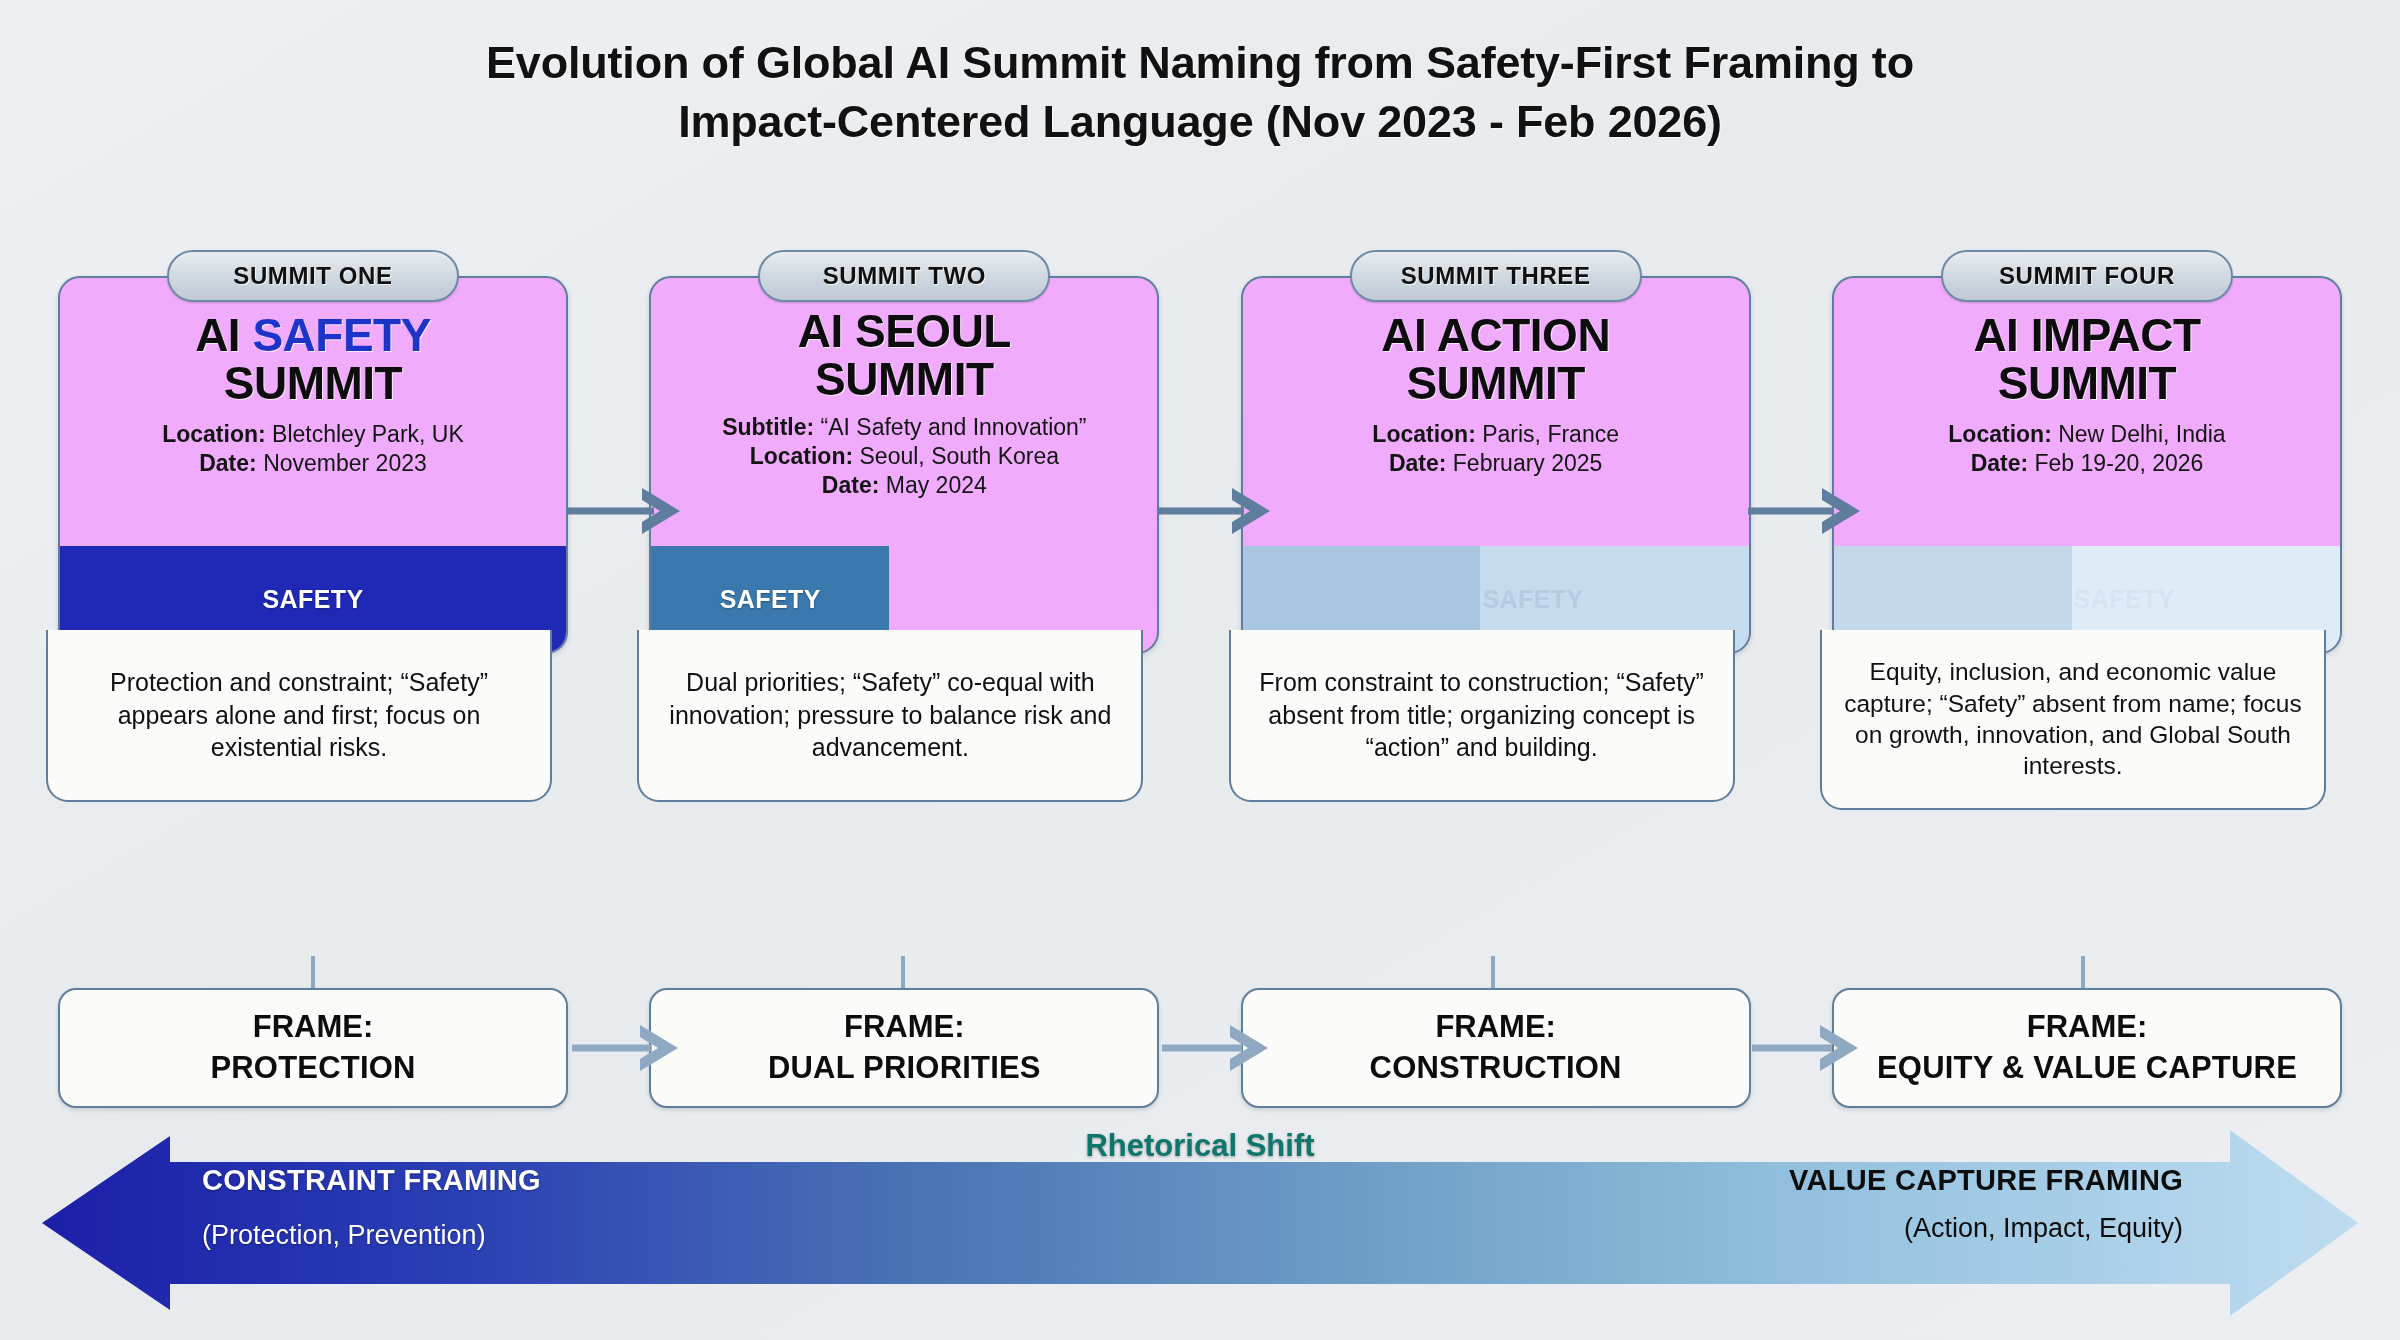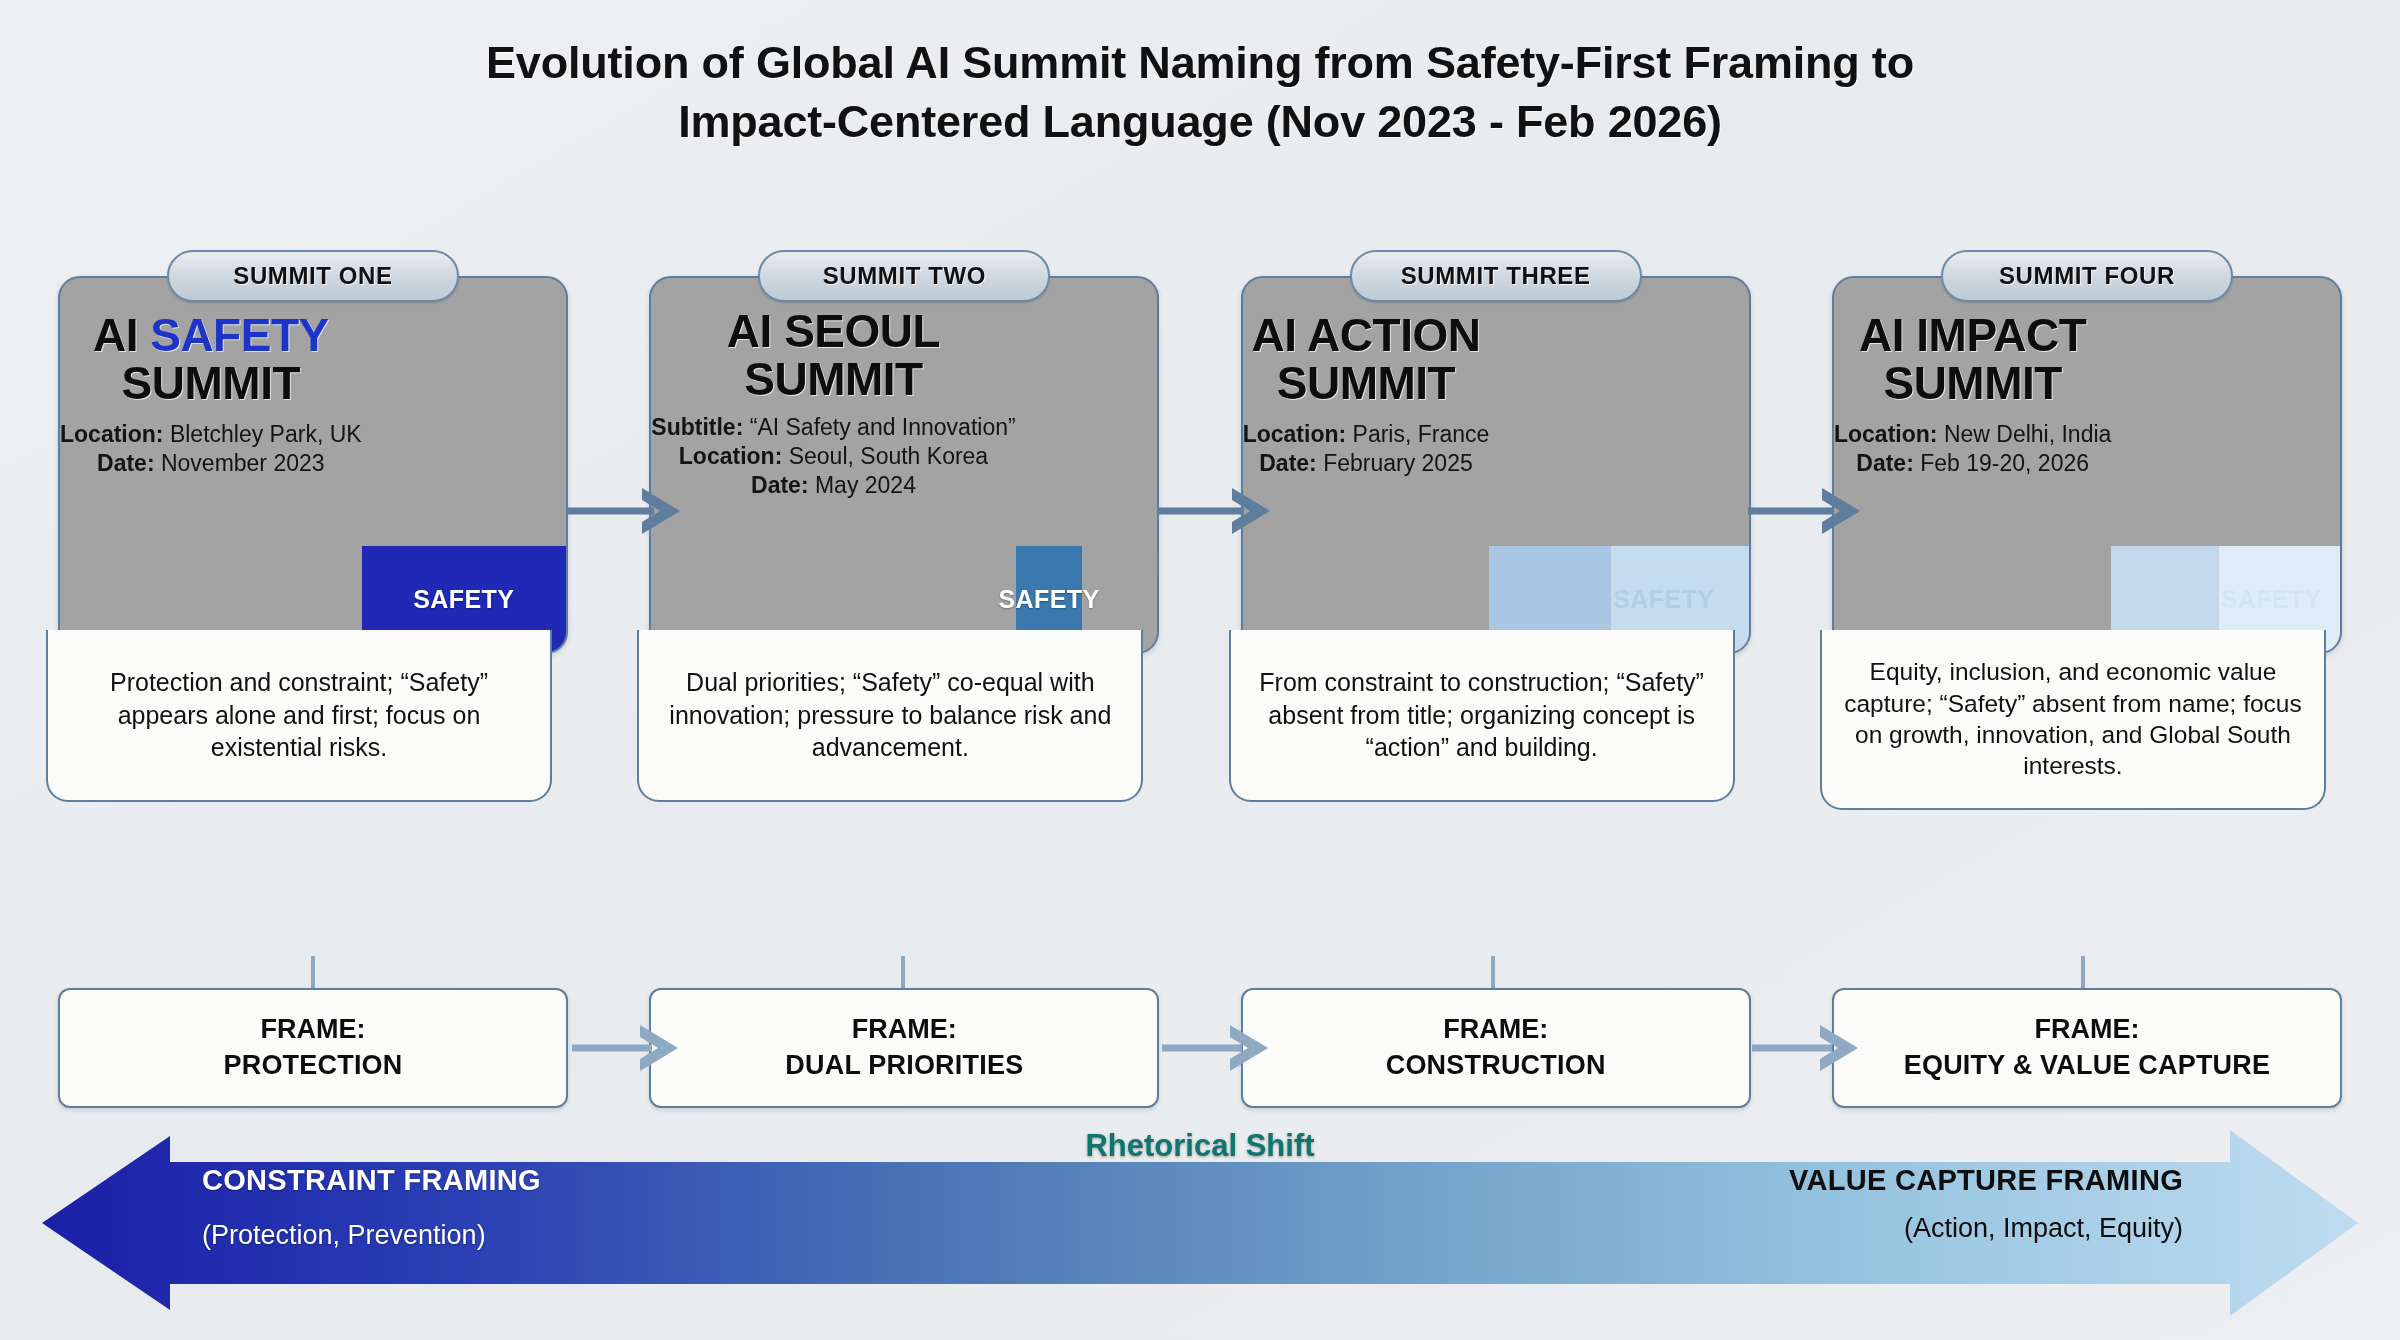--- a/index.html
+++ b/index.html
@@ -37,23 +37,23 @@
     background:linear-gradient(180deg,#e8ecef 0%,#cfd8e0 52%,#bfcad6 100%);
     font-size:24px; font-weight:bold; letter-spacing:.6px; color:#101010;
     text-shadow:1px 1px 0 rgba(255,255,255,.8);
     box-shadow:0 1px 2px rgba(0,0,0,.18);
   }
 
   .card{
     position:absolute; top:26px; left:0; right:0;
     height:378px;
     border:2px solid #5f7d9c; border-radius:22px;
-    background:#a3a3a3; overflow:hidden;
+    background:#f0abfc; overflow:hidden;
     box-shadow:0 2px 5px rgba(30,50,70,.18);
-    display:flex; flex-direction:row;
+    display:flex; flex-direction:column;
   }
 
   .card-head{
     padding-top:34px; text-align:center; flex:0 0 auto;
   }
   .card.has-sub .card-head{ padding-top:30px; }
 
   .sname{
     font-size:46px; font-weight:bold; line-height:1.04; color:#0d0d0d;
     letter-spacing:-.5px;
@@ -75,24 +75,24 @@
   .bar .seg{
     display:flex; align-items:center; justify-content:center;
     font-size:25px; font-weight:bold; letter-spacing:.4px;
   }
   .bar .seg.white{ color:#fff; text-shadow:0 1px 2px rgba(0,0,0,.3); }
   .bar .seg.dark{ color:#0e0e0e; }
   .bar .seg.ghost{ color:rgba(90,130,175,.17); }
   .bar .seg.ghost2{ color:rgba(120,160,200,.10); }
   .fbox{
     width:510px; height:120px;
-    border:2px solid #5f7d9c; border-radius:12px;
+    border:2px solid #5f7d9c; border-radius:18px;
     background:#fbfbf9; box-shadow:0 2px 4px rgba(30,50,70,.16);
     display:flex; flex-direction:column; justify-content:center;
-    font-size:27px; font-weight:bold; color:#0d0d0d; line-height:1.32;
+    font-size:31px; font-weight:bold; color:#0d0d0d; line-height:1.32;
     text-shadow:1px 1px 0 rgba(255,255,255,.7);
     text-align:center;
   }
   .fbox .f2{ letter-spacing:.2px; }
 
   
   .conn{ position:absolute; z-index:3; }
 
   
   #banner{ position:absolute; left:42px; top:1128px; width:2316px; height:190px; }

